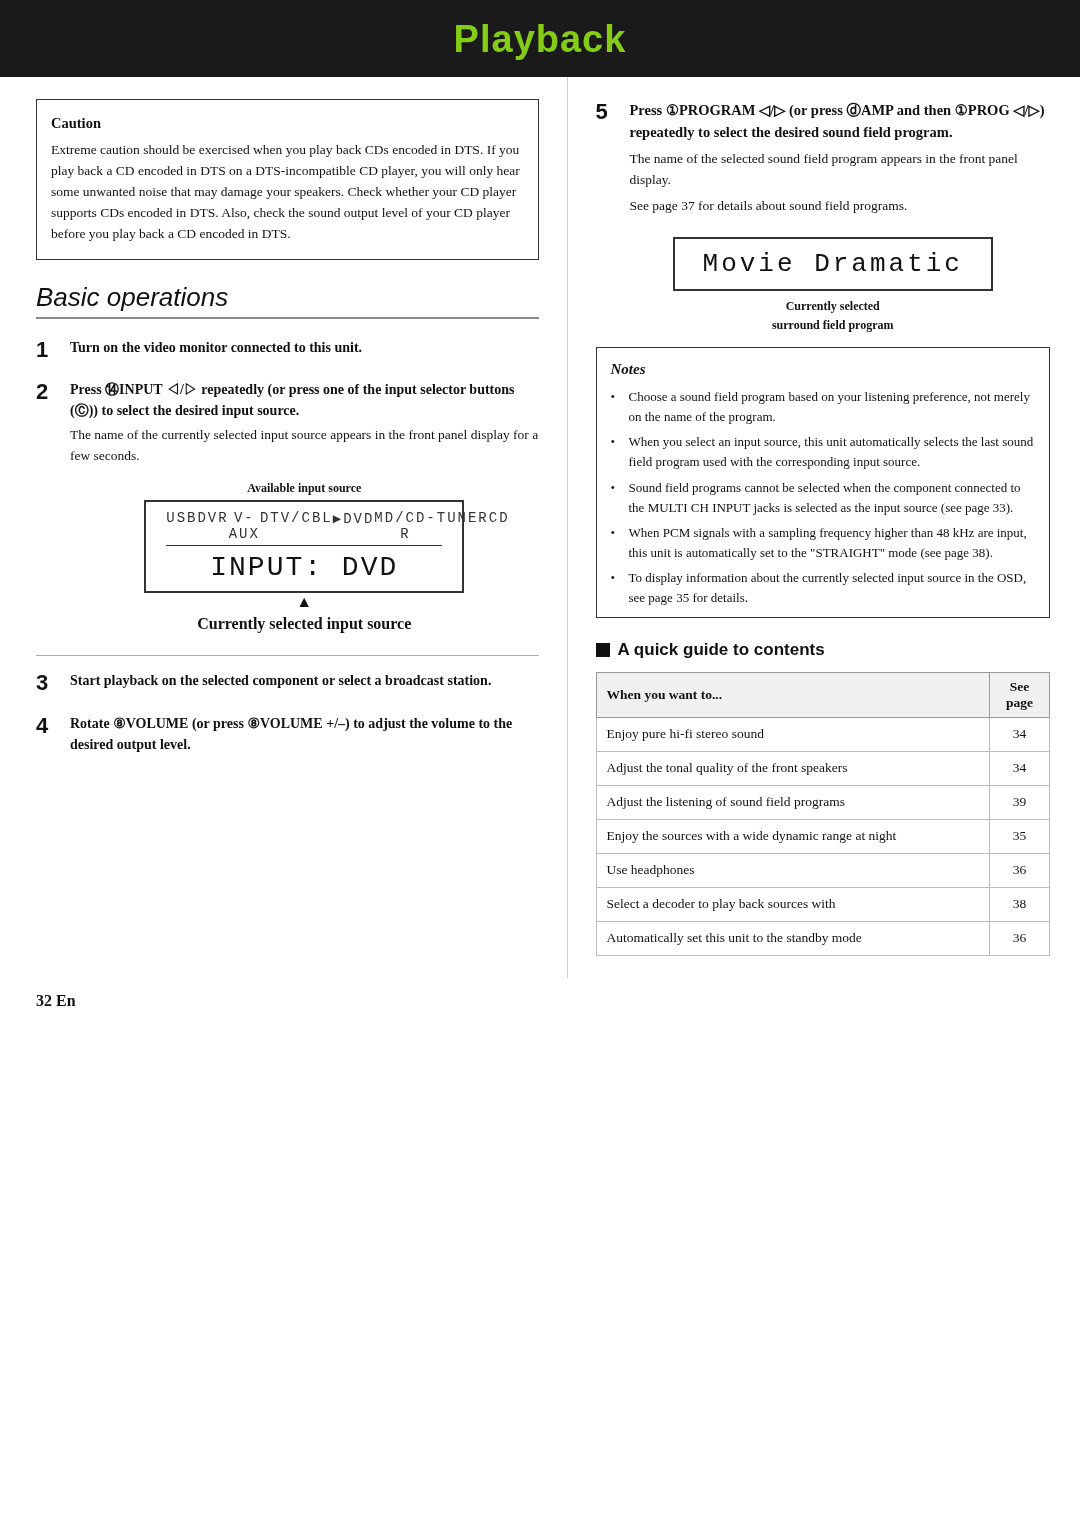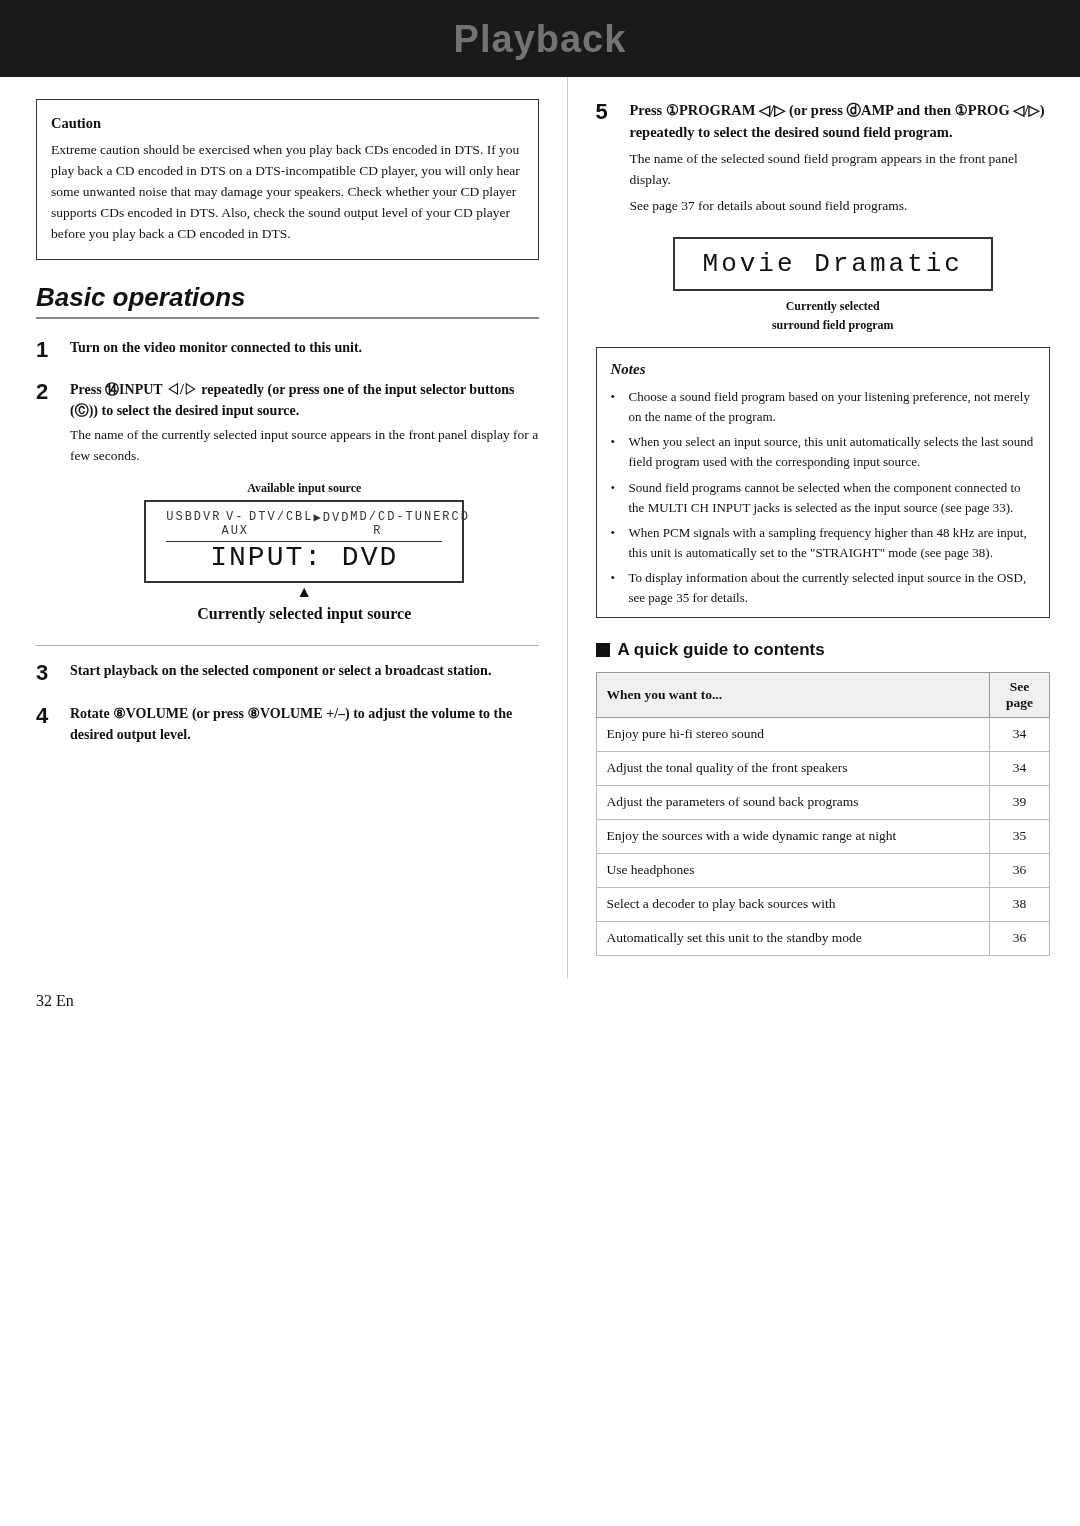--- a/index.html
+++ b/index.html
@@ -8,21 +8,21 @@
       background: #fff;
       width: 1080px;
       min-height: 1526px;
       font-size: 15px;
       color: #111;
     }
 
     
     .page-header {
       background: #1a1a1a;
-      color: #737373;
+      color: #84cc16;
       text-align: center;
       padding: 18px 0 16px;
       font-size: 38px;
       font-weight: bold;
       letter-spacing: 1px;
       font-family: Arial, sans-serif;
     }
 
     .page-body {
       display: flex;
@@ -54,21 +54,21 @@
     .caution-title {
       font-weight: bold;
       font-size: 14.5px;
       margin-bottom: 6px;
     }
 
     
     .section-title-italic {
       font-style: italic;
       font-size: 26px;
-      font-weight: bold;
+      font-weight: normal;
       border-bottom: 2px solid #888;
       padding-bottom: 4px;
       margin-bottom: 18px;
       font-family: Arial, sans-serif;
     }
 
     
     .step {
       display: flex;
       margin-bottom: 16px;
@@ -117,25 +117,25 @@
       display: inline-block;
       padding: 8px 20px 8px;
       font-family: 'Courier New', Courier, monospace;
       font-size: 28px;
       letter-spacing: 2px;
       background: #fff;
       position: relative;
       width: 320px;
     }
     .diagram-source-bar {
-      font-size: 12px;
+      font-size: 14px;
       letter-spacing: 2px;
       display: flex;
       justify-content: space-around;
-      margin-bottom: 0;
+      margin-bottom: 6px;
       color: #333;
       border-bottom: 1px solid #333;
       padding-bottom: 3px;
       text-align: center;
     }
     .diagram-label-bottom {
       font-size: 16px;
       font-weight: bold;
       text-align: center;
       margin-top: 4px;
@@ -243,21 +243,21 @@
     .step5-text {
       font-size: 13.5px;
       line-height: 1.55;
       margin-top: 5px;
     }
 
     
     .page-footer {
       padding: 14px 36px 10px;
       font-size: 16px;
-      font-weight: normal;
+      font-weight: bold;
     }
 
     .divider-line {
       border: none;
       border-top: 1.5px solid #aaa;
       margin: 14px 0;
     }
 
     .step5-header {
       display: flex;
@@ -403,21 +403,21 @@
       <tbody id="guide-table-body">
       <tr>
             <td>Enjoy pure hi-fi stereo sound</td>
             <td class="page-num">34</td>
           </tr>
           <tr>
             <td>Adjust the tonal quality of the front speakers</td>
             <td class="page-num">34</td>
           </tr>
           <tr>
-            <td>Adjust the parameters of sound back programs</td>
+            <td>Adjust the listening of sound field programs</td>
             <td class="page-num">39</td>
           </tr>
           <tr>
             <td>Enjoy the sources with a wide dynamic range at night</td>
             <td class="page-num">35</td>
           </tr>
           <tr>
             <td>Use headphones</td>
             <td class="page-num">36</td>
           </tr>

